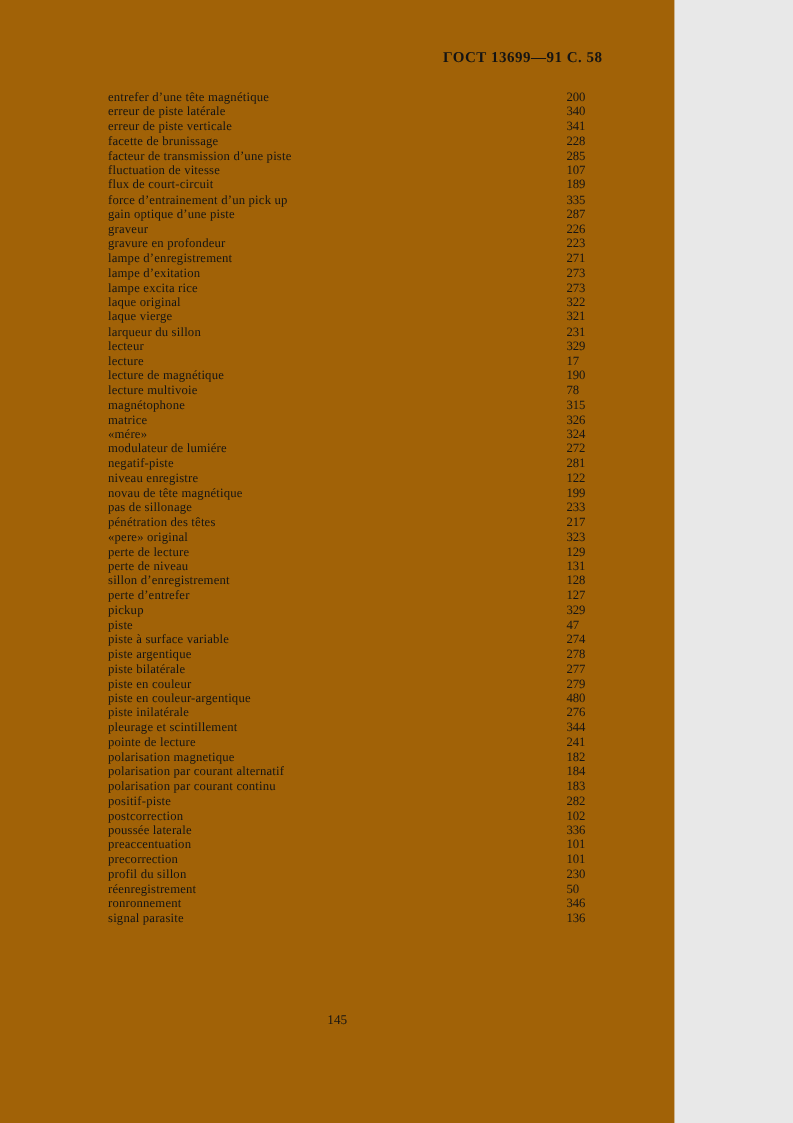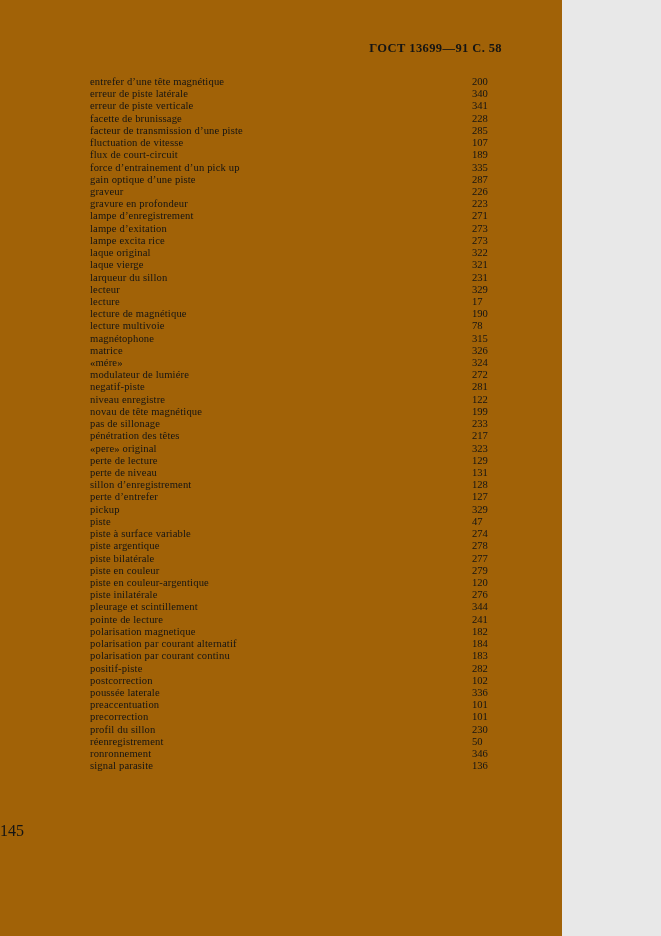--- a/index.html
+++ b/index.html
@@ -46,25 +46,25 @@
   }
   .index-row .leader {
     flex: 1;
   }
   .index-row .pageno {
     text-align: left;
     min-width: 30px;
   }
   .footer {
     position: absolute;
-    top: 822px;
+    top: 844px;
     left: 0;
     width: 100%;
-    text-align: left;
-    font-size: 16px;
+    text-align: center;
+    font-size: 11px;
   }
 </style>
 </head>
 <body>
 
 <div class="page">
   <div class="header">
     <span>ГОСТ 13699—91 С. 58</span>
   </div>
 
@@ -270,21 +270,21 @@
         <span class="pageno">277</span>
       </div>
       <div class="index-row">
         <span class="term">piste en couleur</span>
         <span class="leader"></span>
         <span class="pageno">279</span>
       </div>
       <div class="index-row">
         <span class="term">piste en couleur-argentique</span>
         <span class="leader"></span>
-        <span class="pageno">120</span>
+        <span class="pageno">480</span>
       </div>
       <div class="index-row">
         <span class="term">piste inilatérale</span>
         <span class="leader"></span>
         <span class="pageno">276</span>
       </div>
       <div class="index-row">
         <span class="term">pleurage et scintillement</span>
         <span class="leader"></span>
         <span class="pageno">344</span>

